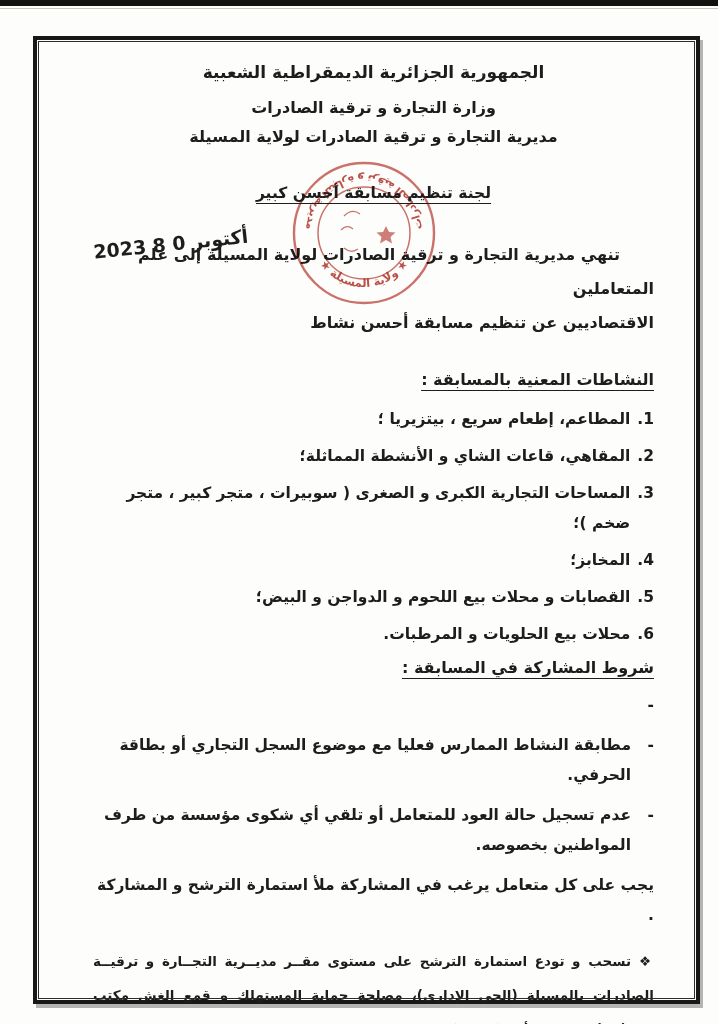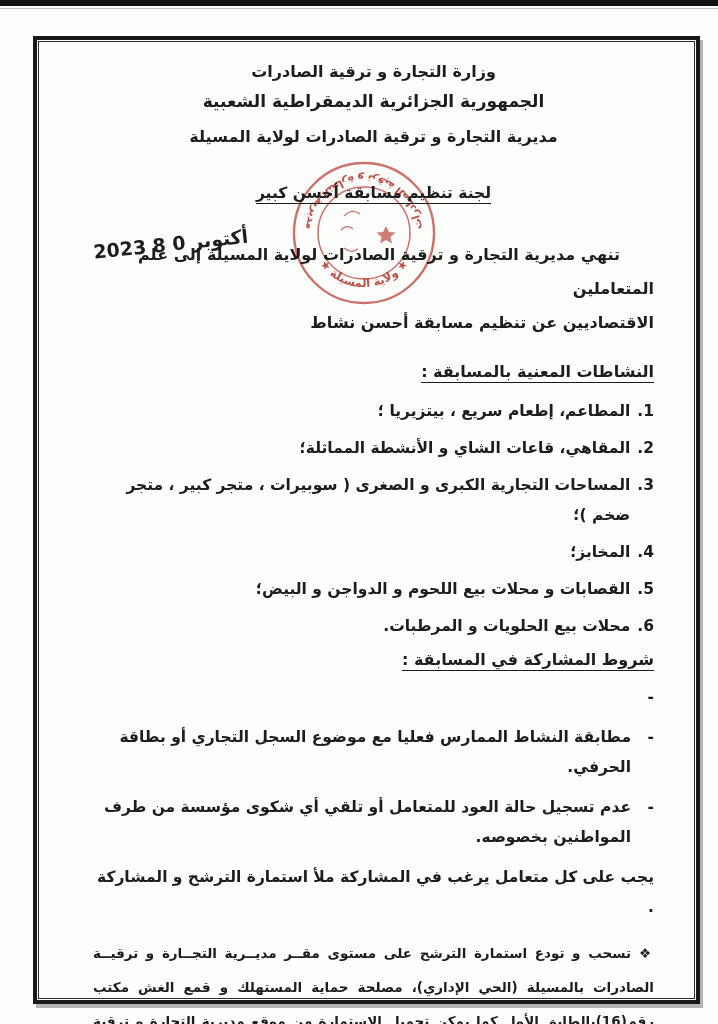--- a/index.html
+++ b/index.html
@@ -29,21 +29,21 @@
   }
   .stamp-wrap{position:absolute;left:252px;top:118px;width:150px;height:150px;z-index:1;mix-blend-mode:multiply;pointer-events:none;}
   .date-stamp{
     position:absolute;left:56px;top:192px;width:170px;z-index:1;
     direction:ltr;text-align:left;font-size:19px;letter-spacing:2px;
     transform:rotate(-6deg);font-weight:bold;
   }
   .intro{margin:0;font-size:16px;line-height:34px;}
   .intro.l1{margin-top:34px;text-indent:34px;}
   .sec{font-size:16px;line-height:24px;margin:0;text-decoration:underline;text-underline-offset:5px;}
-  .sec1{margin-top:20px;}
+  .sec1{margin-top:28px;}
   .sec2{}
   .list{margin-top:12px;}
   .cond{margin-top:10px;}
   .li{display:flex;gap:7px;font-size:15.5px;line-height:30px;margin-bottom:7px;align-items:baseline;}
   .cond .li{margin-bottom:10px;}
   .li .mark{flex:0 0 auto;min-width:16px;}
   .note{margin:0 0 0 0;font-size:15.5px;line-height:30px;text-align:right;}
   .footnote{margin:14px 0 0 0;font-size:13.5px;line-height:34px;text-align:justify;}
   .diamond{margin-left:8px;}
   .stamp-red-stroke{stroke:rgba(184,60,50,.72);fill:none;}
@@ -56,22 +56,22 @@
 <div class="page">
   <div class="scan-topbar"></div>
 
   <svg class="scribble" width="40" height="20" viewBox="0 0 40 20">
     <path d="M2 10 q5 -7 11 -3 t9 -3 l-7 7 l9 -4 m4 2 l4 -2" stroke="#4a4a4a" stroke-width="1.2" fill="none"></path>
     <path d="M30 6 l2 2" stroke="#4a4a4a" stroke-width="1" fill="none"></path>
   </svg>
 
   <div class="frame">
 
+    <div class="c hdr1">الجمهورية الجزائرية الديمقراطية الشعبية</div>
     <div class="c hdr2">وزارة التجارة و ترقية الصادرات</div>
-    <div class="c hdr1">الجمهورية الجزائرية الديمقراطية الشعبية</div>
     <div class="c hdr3">مديرية التجارة و ترقية الصادرات لولاية المسيلة</div>
     <div class="c committee">لجنة تنظيم مسابقة أحسن كبير</div>
 
     <div class="stamp-wrap">
       <svg width="150" height="150" viewBox="0 0 150 150">
         <circle class="stamp-red-stroke" cx="75" cy="75" r="70" stroke-width="2.4"></circle>
         <circle class="stamp-red-stroke" cx="75" cy="75" r="46" stroke-width="1.5"></circle>
         <defs>
           <path id="arcTop" d="M 133,75 A 58,58 0 0 0 17,75"></path>
           <path id="arcBot" d="M 21,75 A 54,54 0 0 0 129,75"></path>

